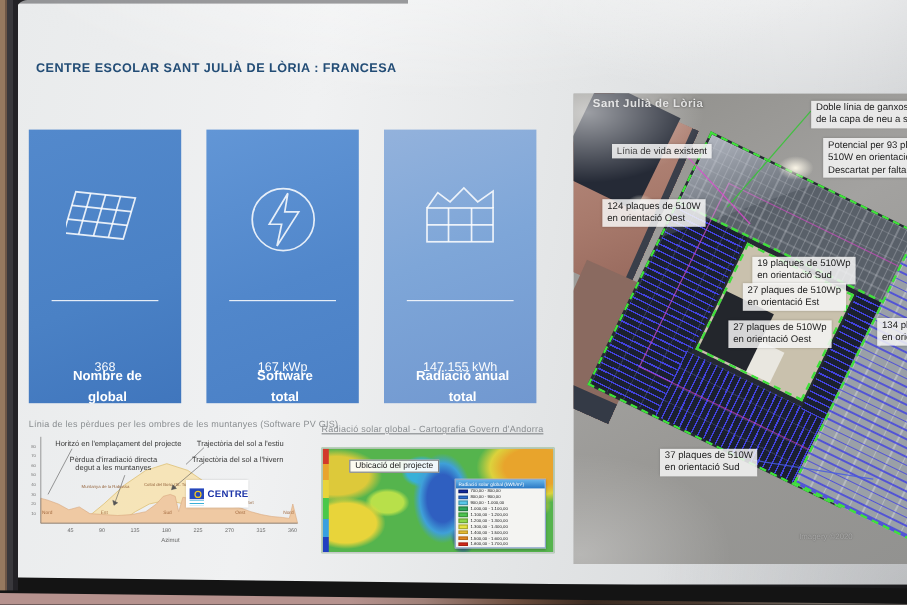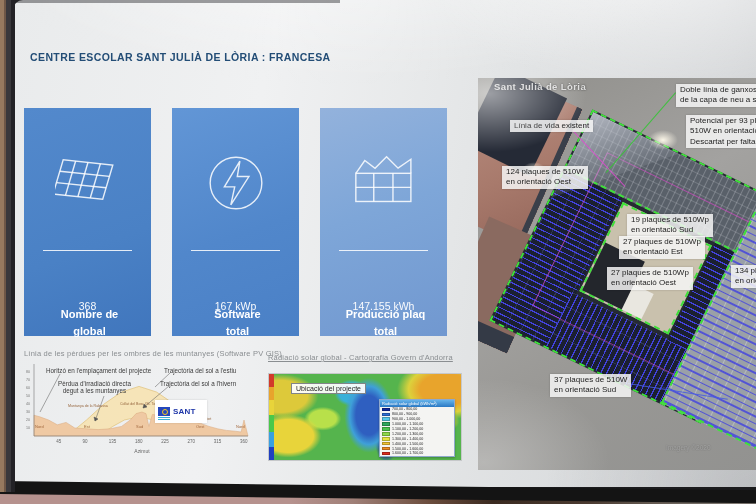--- a/index.html
+++ b/index.html
@@ -199,21 +199,21 @@
       <svg width="64" height="58" viewBox="0 0 50 44">
         <polyline points="3,16 10,6 18,12 27,3 36,12 46,5 46,16"></polyline>
         <rect x="3" y="16" width="43" height="22"></rect>
         <line x1="17" y1="16" x2="17" y2="38"></line>
             <line x1="32" y1="16" x2="32" y2="38"></line>
         <line x1="3" y1="27" x2="46" y2="27"></line>
       </svg></span>
       </div>
     <div class="divider"></div>
     <div class="label">
-      <span>Producció plaq</span><br>
+      <span>Radiació anual</span><br>
       <span>total</span>
     </div>
     <div class="value">147.155 kWh</div>
   </div>
 
   <div class="caption cap1">Línia de les pèrdues per les ombres de les muntanyes (Software PV GIS)</div>
   <div class="caption cap2">Radiació solar global - Cartografia Govern d'Andorra</div>
 
   <div class="pv">
     <svg id="pv-svg" width="236" height="100" viewBox="0 0 236 100">
@@ -266,21 +266,21 @@
         <span class="ytick" style="left: 2px; top: 42px;">40</span>
         <span class="ytick" style="left: 2px; top: 34px;">50</span>
         <span class="ytick" style="left: 2px; top: 26px;">60</span>
         <span class="ytick" style="left: 2px; top: 18px;">70</span>
         <span class="ytick" style="left: 2px; top: 10px;">80</span>
       </div>
     <div class="xlabel">Azimut</div>
     <div class="pvgis-box">
       <div class="eu-flag"></div>
       <div class="flag-lines"></div>
-      <div class="pvgis-text">SANT</div>
+      <div class="pvgis-text">CENTRE</div>
     </div>
   </div>
 
   <div class="map">
     <div class="loc-label">Ubicació del projecte</div>
     <div class="legend">
       <div class="ltitle">Radiació solar global (kWh/m²)</div>
       <div id="legend-rows">
           <div class="lrow">
             <span class="sw" style="background: rgb(18, 41, 158);"></span>

